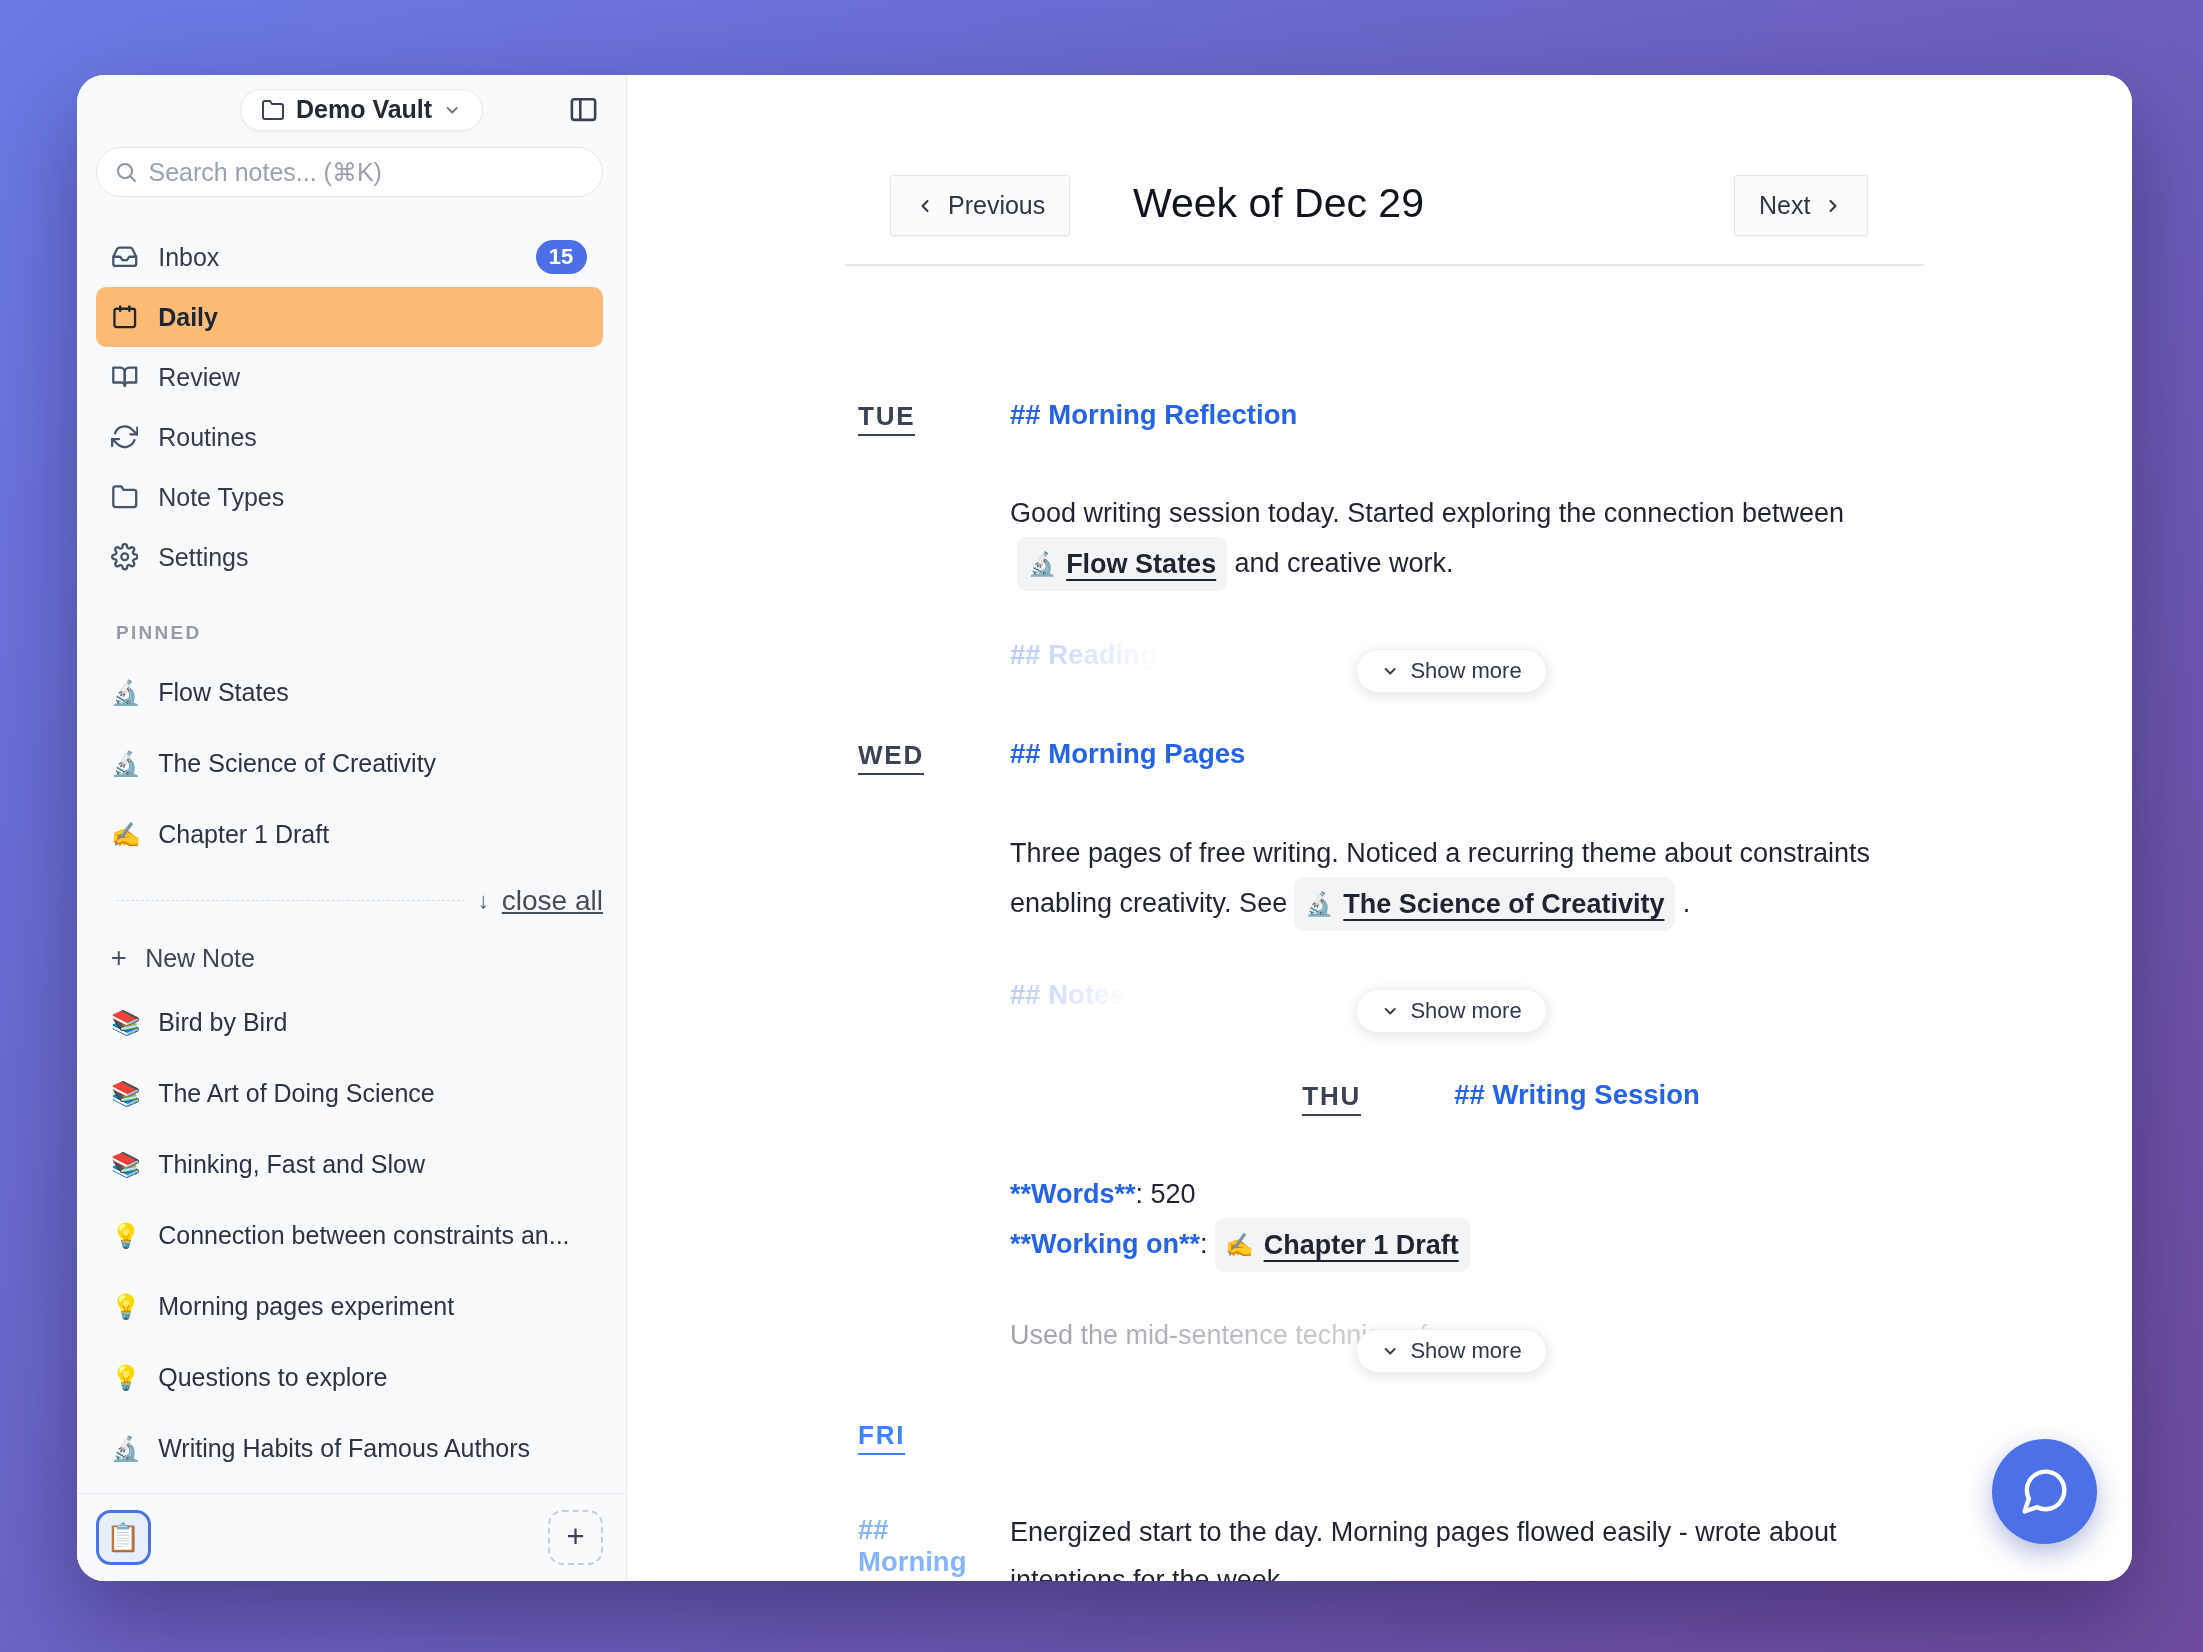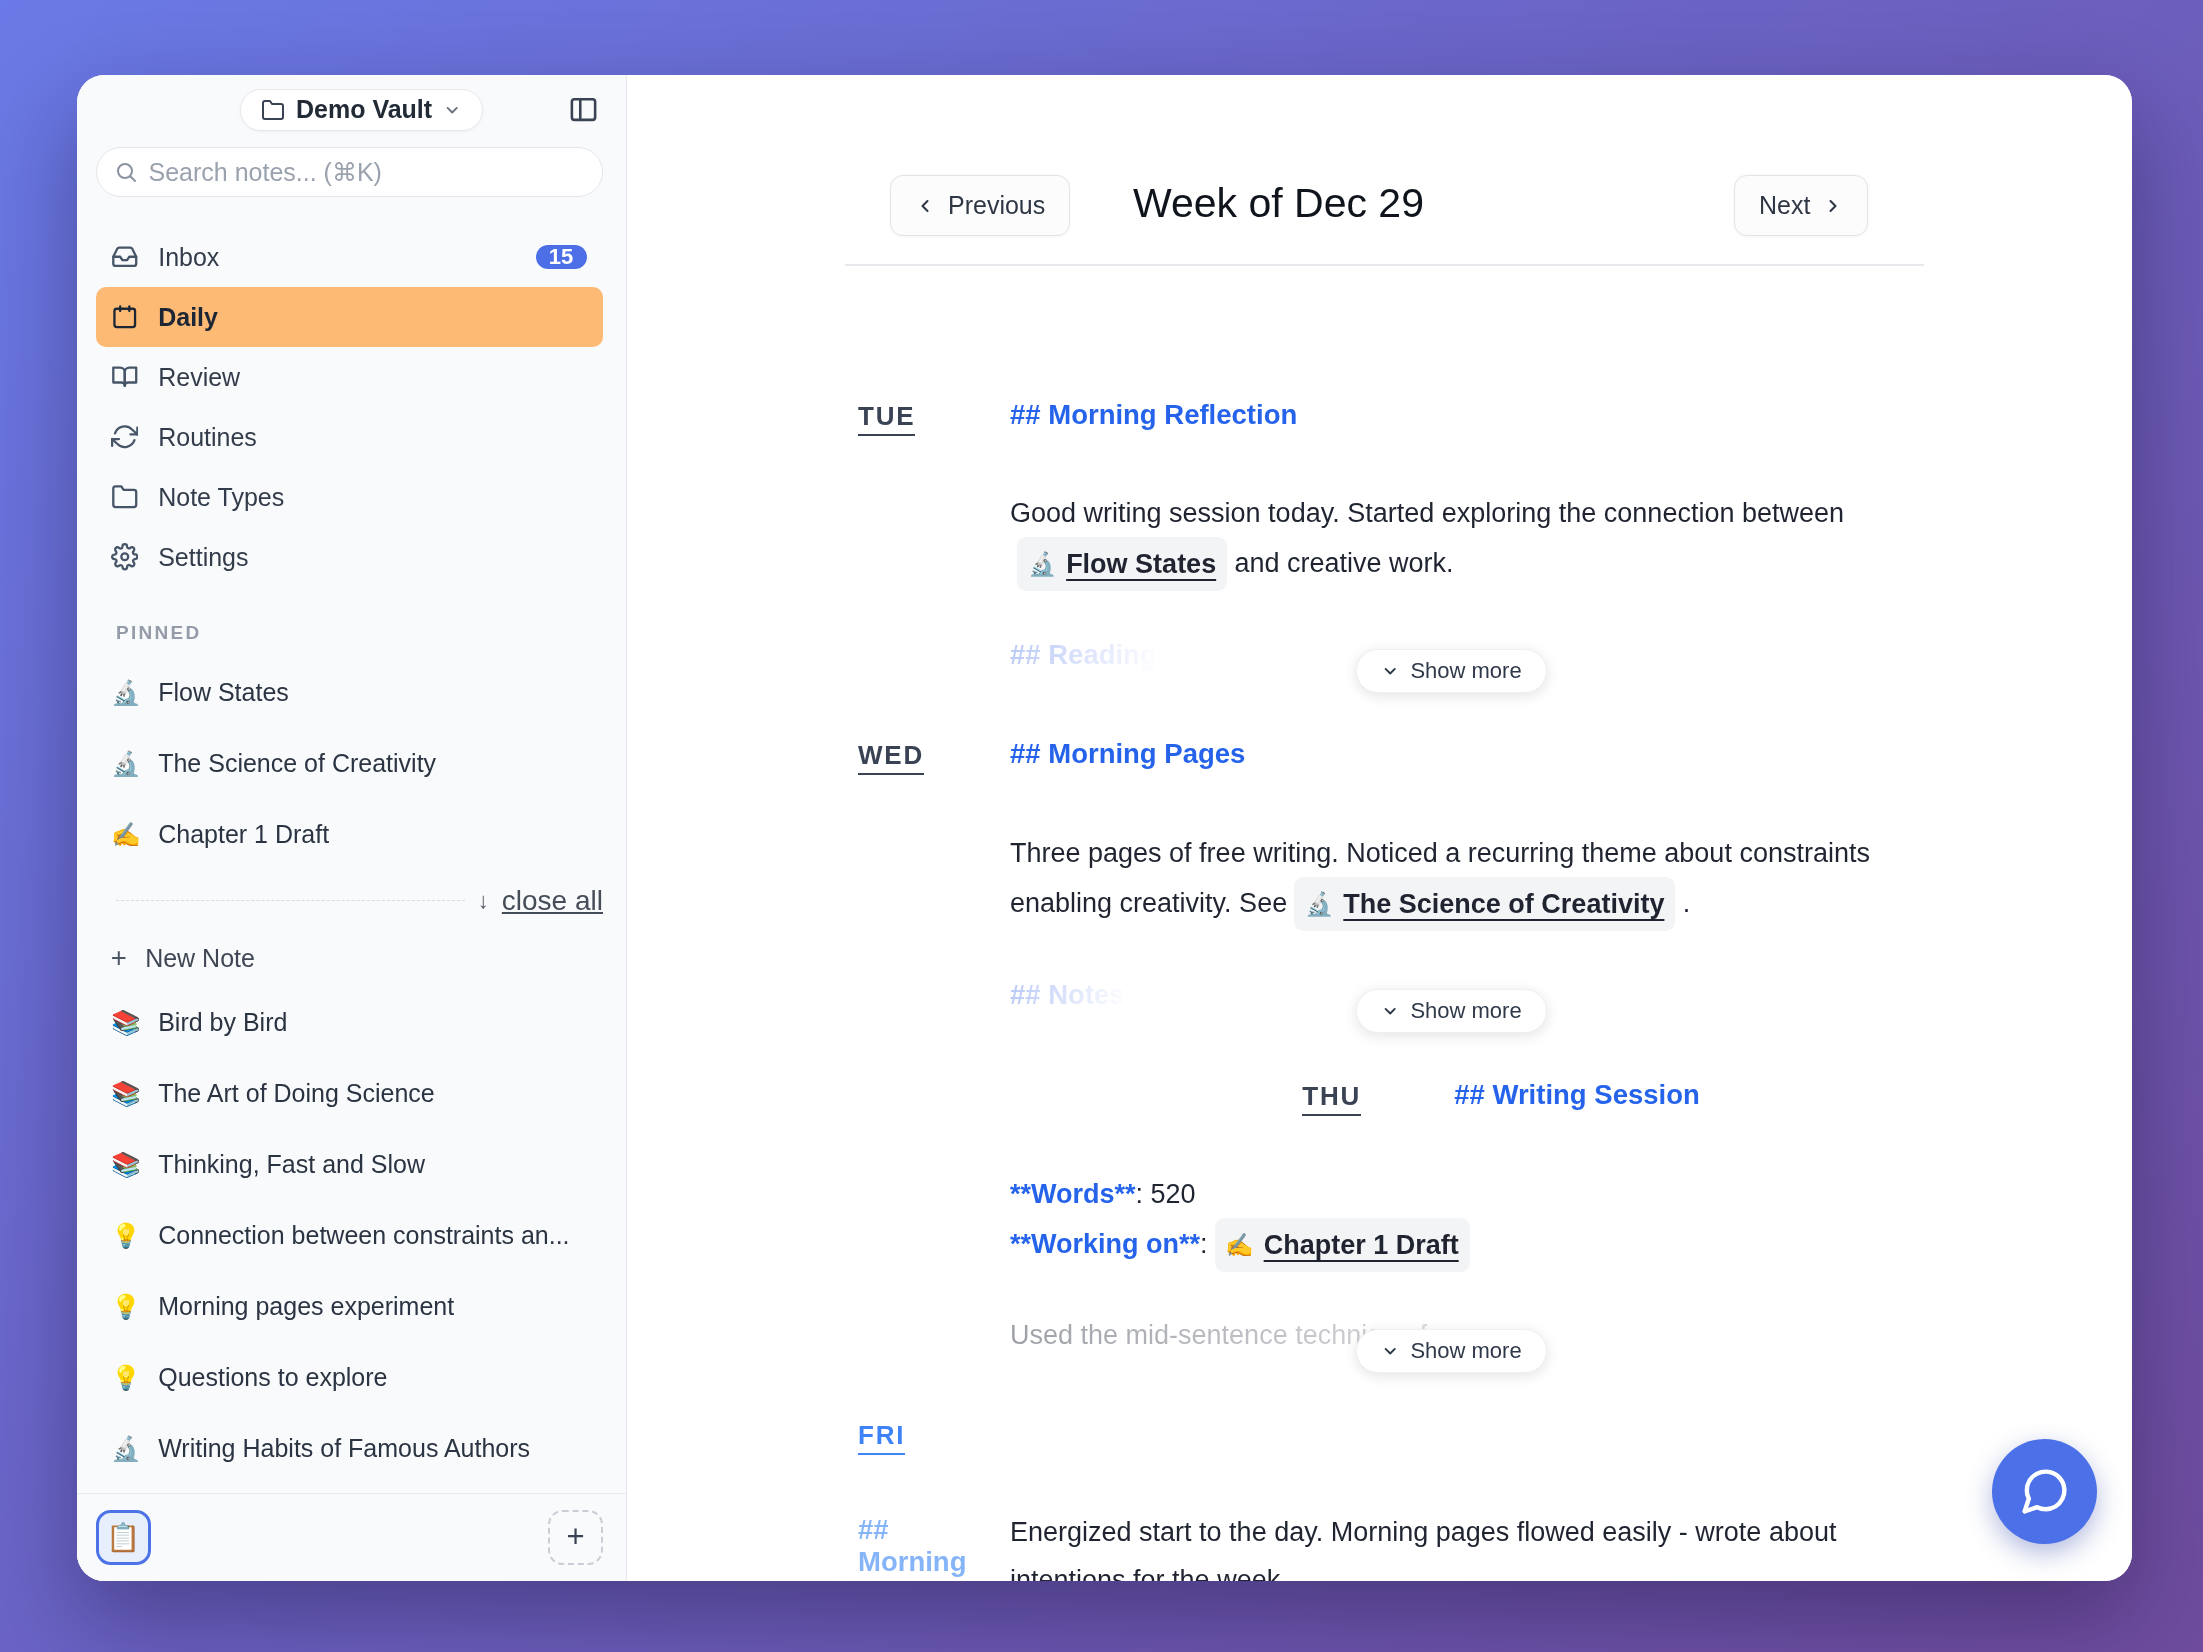--- a/index.html
+++ b/index.html
@@ -46,21 +46,21 @@
 
   .nav { position:absolute; left:19px; top:152px; width:507px; }
   .nav-item {
     height:60px; display:flex; align-items:center; gap:20px;
     padding:0 16.5px 0 14.7px; border-radius:13px; cursor:pointer;
     font-size:25px; color:#333c4b; font-weight:500;
   }
   .nav-item.active { background:#fdba74; color:#1d2634; font-weight:700;border-radius:10px; }
   .nav-item .grow { flex:1; }
   .badge {
-    min-width:51px; height:24px; padding:0 13px; border-radius:17.4px;
+    min-width:51px; height:34px; padding:0 13px; border-radius:17.4px;
     background:#4c6fe8; color:#fff; font-size:22px; font-weight:700;
     display:flex; align-items:center; justify-content:center;
   }
 
   .section-label { position:absolute; left:39px; top:547px; font-size:19px; font-weight:700; letter-spacing:2.3px; color:#949ca9; }
   .pin-list { position:absolute; left:19px; top:582px; width:507px; }
   .note-item {
     height:71px; display:flex; align-items:center; gap:16.5px;
     padding:0 14.7px; border-radius:11px; cursor:pointer;
     font-size:25px; color:#2b3442;
@@ -92,21 +92,21 @@
     border:2.8px dashed #c9cdd6; border-radius:14.7px; background:transparent;
     display:flex; align-items:center; justify-content:center;
     font-size:31px; color:#3a4354; cursor:pointer;
   }
 
   
   .main { position:relative; flex:1; background:#fff; overflow:hidden; }
 
   .hbtn {
     position:absolute; top:100px; height:61px; padding:0 24px;
-    background:#fcfcfd; border:1.8px solid #e2e4ea; border-radius:13px;
+    background:#fcfcfd; border:1.8px solid #e2e4ea; border-radius:3px;
     display:flex; align-items:center; gap:13px; cursor:pointer;
     font-size:25px; color:#2f3744; box-shadow:0 0.9px 2.8px rgba(0,0,0,.05);
   }
   .hbtn.prev { left:263px; }
   .hbtn.next { left:1107px; }
   .week-title { position:absolute; left:0; right:202px; top:105px; text-align:center; font-size:41px; font-weight:400; color:#10141c; }
   .hdr-divider { position:absolute; left:218px; top:189px; width:1079px; height:1.8px; background:#e7e8ec; }
 
   .day-row { position:absolute; left:231px; width:1286px; display:flex; align-items:flex-start; }
   .day-label {

